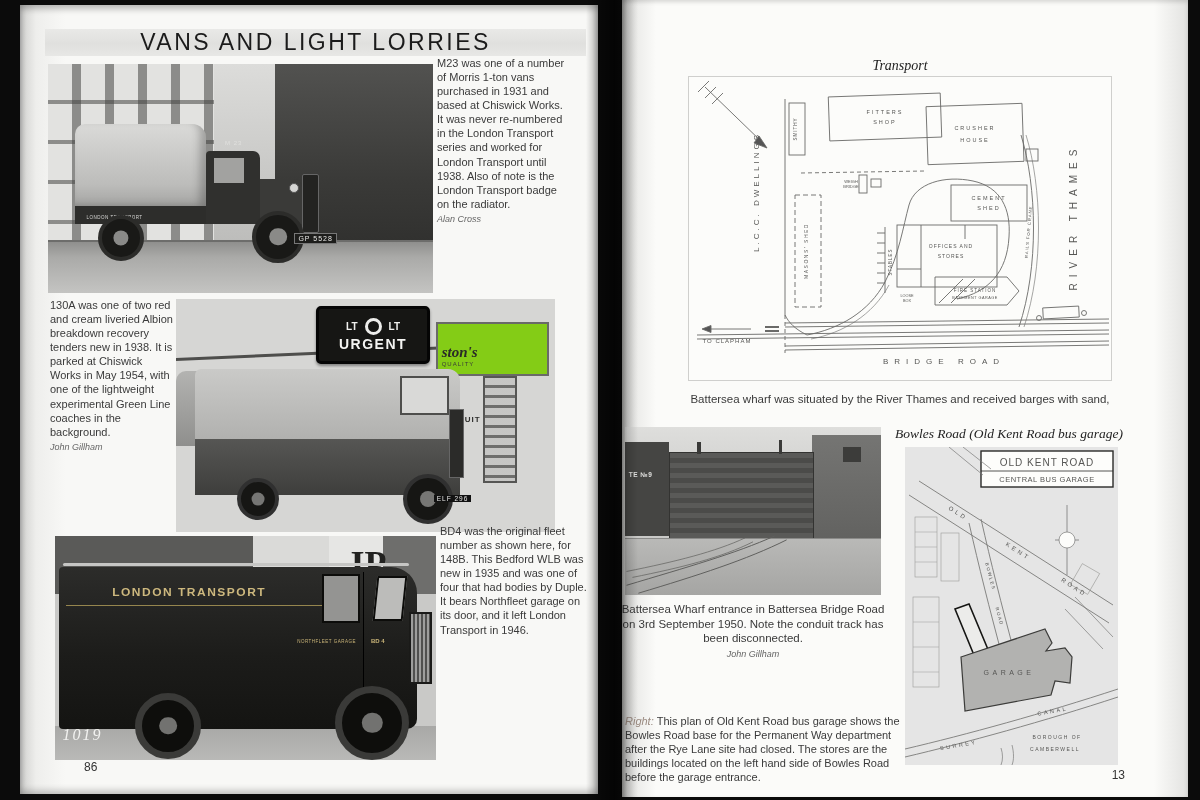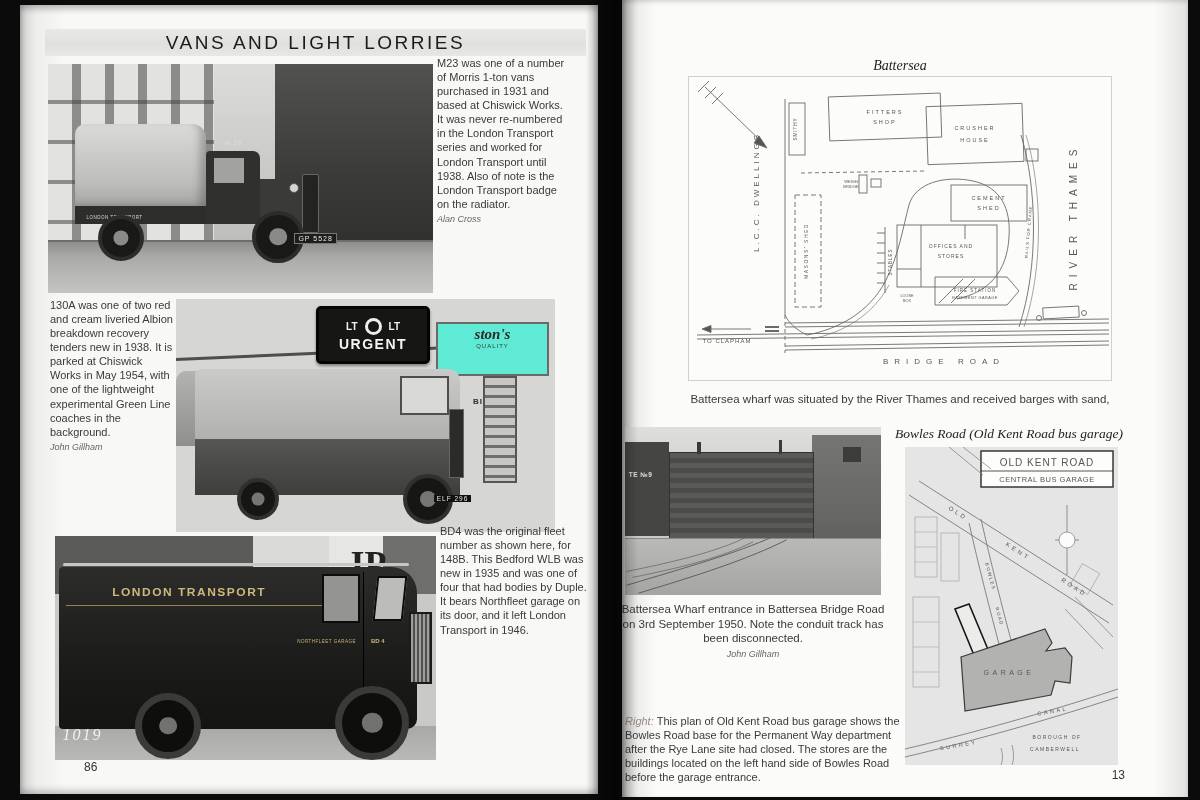--- a/index.html
+++ b/index.html
@@ -22,21 +22,21 @@
     position:absolute; left:586px; top:0; width:52px; height:800px; pointer-events:none;
     background:linear-gradient(90deg, rgba(0,0,0,0) 0, rgba(0,0,0,.45) 40%, rgba(0,0,0,.62) 55%, rgba(0,0,0,.15) 80%, rgba(0,0,0,0) 100%);
     z-index:4;
   }
 
   .abs { position:absolute; }
 
   .banner {
     background:linear-gradient(180deg,#e9e9e7 0,#e0e0de 55%,#e7e7e5 100%);
     color:#1b1b1b; text-align:right;
-    font-size:19px; letter-spacing:2.5px; font-weight:400;
+    font-size:23px; letter-spacing:2.5px; font-weight:400;
     display:flex; align-items:center; justify-content:center;
     z-index:2;
   }
   .banner-left { left:45px; top:29px; width:541px; height:27px; }
   .banner-right { left:625px; top:31px; width:486px; height:25px; }
 
   .ital-head { font-family:"Liberation Serif", serif; font-style:italic; color:#222; text-align:center; }
 
   .caption { font-size:11px; line-height:1.28; color:#3a3a3a; z-index:2; }
   .credit { font-size:9px; font-style:italic; color:#666; margin-top:3px; }
@@ -70,21 +70,21 @@
   .p1-wheel-r { left:13%; top:66%; width:46px; height:46px; }
   .p1-wheel-f { left:53%; top:64%; width:52px; height:52px; }
   .p1-plate { left:64%; top:74%; background:#1d1d1b; color:#e8e8e6; font-size:7px; padding:1px 3px; letter-spacing:1px; border:1px solid #777; }
   .p1-fleetno { left:46%; top:33%; color:#e0e0de; font-size:6px; letter-spacing:1px; }
   .p1-fleetname { left:10%; top:66%; color:#d8d8d6; font-size:4.5px; letter-spacing:.5px; }
 
   
   .p2-bg { left:0; top:0; width:100%; height:100%; background:#d6d6d4; }
   .p2-roof { left:-2%; top:0; width:76%; height:24%; transform:skewY(-2.5deg);
     background:linear-gradient(180deg,#77777 5,#777775 0,#9a9a98 70%,#b5b5b3 100%); border-bottom:3px solid #4e4e4c; }
-  .p2-billboard { right:1.5%; top:10%; width:30%; height:23%; background:#5eead4; border:2px solid #6a6a68; padding:2px 4px;text-align:center; }
+  .p2-billboard { right:1.5%; top:10%; width:30%; height:23%; background:#84cc16; border:2px solid #6a6a68; padding:20px 4px; }
   .p2-bb-script { font-family:"Liberation Serif", serif; font-style:italic; font-weight:bold; font-size:15px; color:#2a2a28; }
   .p2-bb-s1 { font-size:6px; letter-spacing:1px; color:#3a3a38; }
   .p2-bb-s2 { font-size:8px; letter-spacing:1px; color:#2e2e2c; font-weight:bold;margin-top:48px; }
   .p2-phonebox { right:10%; top:33%; width:9%; height:46%; background:#7c7c7a; border:2px solid #565654;
     background-image:repeating-linear-gradient(180deg, rgba(230,230,228,.7) 0 7px, rgba(90,90,88,.4) 7px 10px); }
   .p2-coach { left:0; top:31%; width:19%; height:32%; border-radius:10px 10px 0 0; background:linear-gradient(180deg,#b3b3b1,#8f8f8d); }
   .p2-body-top { left:5%; top:30%; width:70%; height:30%; border-radius:6px 12px 0 0;
     background:linear-gradient(180deg,#cacac8 0,#b1b1af 100%); }
   .p2-body-low { left:5%; top:60%; width:70%; height:24%; background:linear-gradient(180deg,#565654,#3e3e3c); }
   .p2-winshield { left:59%; top:33%; width:13%; height:17%; background:#d9d9d7; border:2px solid #4e4e4c; }
@@ -244,21 +244,21 @@
       </div>
     <div class="abs p3-wheel p3-wheel-f">
         <span class="hub"></span>
       </div>
     <div class="abs p3-mark">1019</div>
   </div>
 
   <div class="abs pagenum" style="left:52px; top:760px;margin-left:32px;">86</div>
 
 
-  <div class="abs ital-head" style="left:688px; top:58px; width:424px; font-size:14px;">Battersea</div>
+  <div class="abs ital-head" style="left:688px; top:58px; width:424px; font-size:14px;">Transport</div>
 
   <div class="abs map-battersea">
     <svg width="424" height="305" viewBox="0 0 424 305">
       <g stroke="#6a6a68" stroke-width="0.9" fill="none">
         <line x1="16" y1="10" x2="76" y2="68"></line>
         <polygon points="78,71 65,66 70,59" fill="#555"></polygon>
         <line x1="20" y1="4" x2="9" y2="15"></line>
         <line x1="27" y1="10" x2="16" y2="21"></line>
         <line x1="34" y1="16" x2="23" y2="27"></line>
         <line x1="96" y1="22" x2="96" y2="238"></line>

